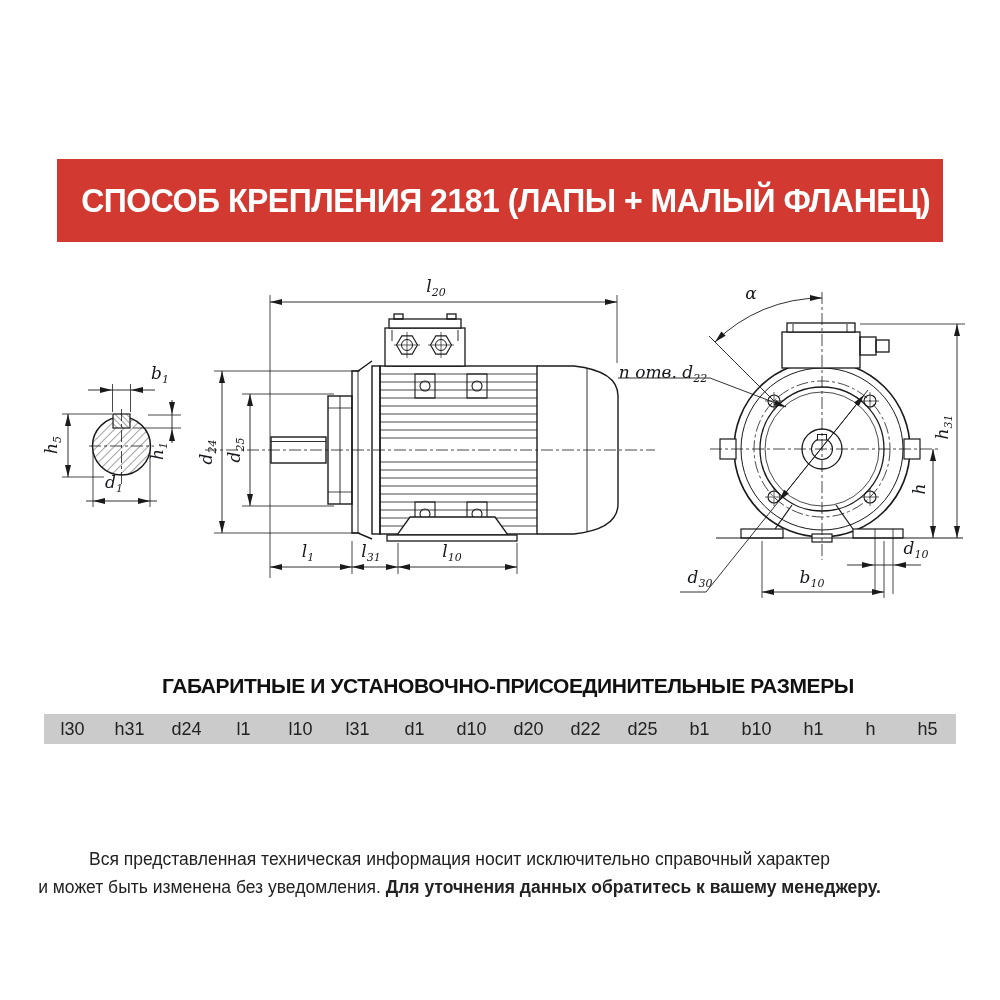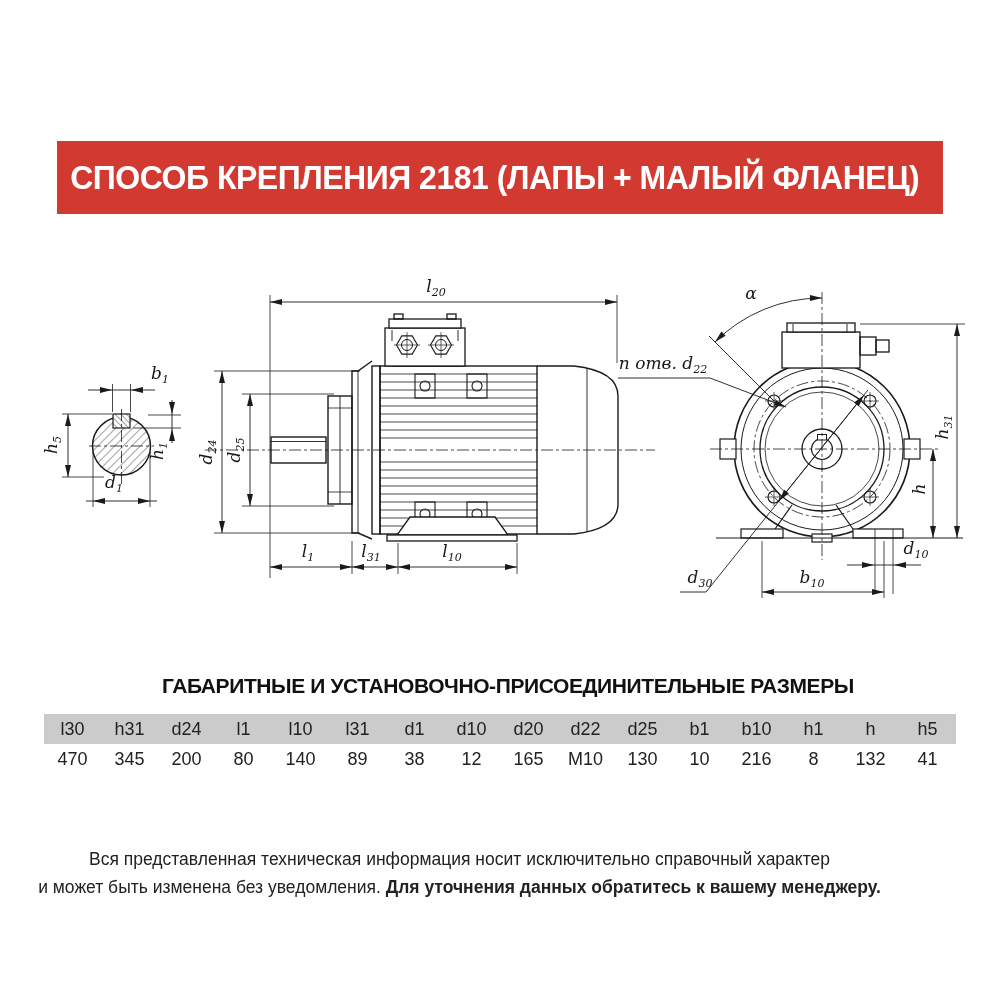--- a/index.html
+++ b/index.html
@@ -1,20 +1,20 @@
 <!DOCTYPE html>
 <html><head>
 <meta charset="utf-8">
 <style>
   html,body{margin:0;padding:0;background:#fff;}
   #page{position:relative;width:1000px;height:1000px;background:#fff;overflow:hidden;
         font-family:"Liberation Sans",sans-serif;color:#1c1c1c;}
   
-  #banner{position:absolute;left:57px;top:141px;width:886px;height:73px;
-          display:flex;align-items:center;justify-content:flex-start;}
+  #banner{position:absolute;left:57px;top:159px;width:886px;height:83px;
+          display:flex;align-items:center;justify-content:flex-end;}
   #banner .txt{color:#fff;font-weight:700;font-size:33px;letter-spacing:-.5px;white-space:nowrap;
                transform:scaleX(.97);}
   
   #draw{position:absolute;left:0;top:250px;width:1000px;height:400px;}
   svg{display:block;}
   .dlab{position:absolute;transform:translate(-50%,-50%);white-space:nowrap;
         font-family:"DejaVu Serif","Liberation Serif",serif;font-style:italic;
         font-size:17px;color:#15181c;line-height:1;}
   .dlab.rot{transform:translate(-50%,-50%) rotate(-90deg);}
   .dlab sub{font-size:11px;line-height:0;}
@@ -285,21 +285,21 @@
     <div class="dlab rot" style="left:157px;top:201px"><i>h</i><sub>1</sub></div>
     <div class="dlab" style="left:114px;top:232px"><i>d</i><sub>1</sub></div>
 
     <div class="dlab" style="left:436px;top:36px"><i>l</i><sub>20</sub></div>
     <div class="dlab rot" style="left:206px;top:202px"><i>d</i><sub>24</sub></div>
     <div class="dlab rot" style="left:234px;top:200px"><i>d</i><sub>25</sub></div>
     <div class="dlab" style="left:308px;top:301px"><i>l</i><sub>1</sub></div>
     <div class="dlab" style="left:371px;top:301px"><i>l</i><sub>31</sub></div>
     <div class="dlab" style="left:452px;top:301px"><i>l</i><sub>10</sub></div>
 
-    <div class="dlab" style="left:663px;top:113px"><i>n отв. d</i><sub>22</sub></div>
+    <div class="dlab" style="left:663px;top:122px"><i>n отв. d</i><sub>22</sub></div>
     <div class="dlab" style="left:751px;top:43px"><i>α</i></div>
     <div class="dlab rot" style="left:942px;top:177px"><i>h</i><sub>31</sub></div>
     <div class="dlab rot" style="left:919px;top:239px"><i>h</i><sub></sub></div>
     <div class="dlab" style="left:916px;top:298px"><i>d</i><sub>10</sub></div>
     <div class="dlab" style="left:812px;top:327px"><i>b</i><sub>10</sub></div>
     <div class="dlab" style="left:700px;top:327px"><i>d</i><sub>30</sub></div>
   </div>
 
   <div id="sect-title">ГАБАРИТНЫЕ И УСТАНОВОЧНО-ПРИСОЕДИНИТЕЛЬНЫЕ РАЗМЕРЫ</div>
 
@@ -315,38 +315,20 @@
         <div class="tcell">d10</div>
         <div class="tcell">d20</div>
         <div class="tcell">d22</div>
         <div class="tcell">d25</div>
         <div class="tcell">b1</div>
         <div class="tcell">b10</div>
         <div class="tcell">h1</div>
         <div class="tcell">h</div>
         <div class="tcell">h5</div>
       </div>
-    <div class="trow">
-        <div class="tcell">470</div>
-        <div class="tcell">345</div>
-        <div class="tcell">200</div>
-        <div class="tcell">80</div>
-        <div class="tcell">140</div>
-        <div class="tcell">89</div>
-        <div class="tcell">38</div>
-        <div class="tcell">12</div>
-        <div class="tcell">165</div>
-        <div class="tcell">M10</div>
-        <div class="tcell">130</div>
-        <div class="tcell">10</div>
-        <div class="tcell">216</div>
-        <div class="tcell">8</div>
-        <div class="tcell">132</div>
-        <div class="tcell">41</div>
-      </div>
   </div>
 
   <div id="footer">
     <div>Вся представленная техническая информация носит исключительно справочный характер</div>
     <div>
       <span>и может быть изменена без уведомления.</span>
       <b>Для уточнения данных обратитесь к вашему менеджеру.</b>
     </div>
   </div>
 

